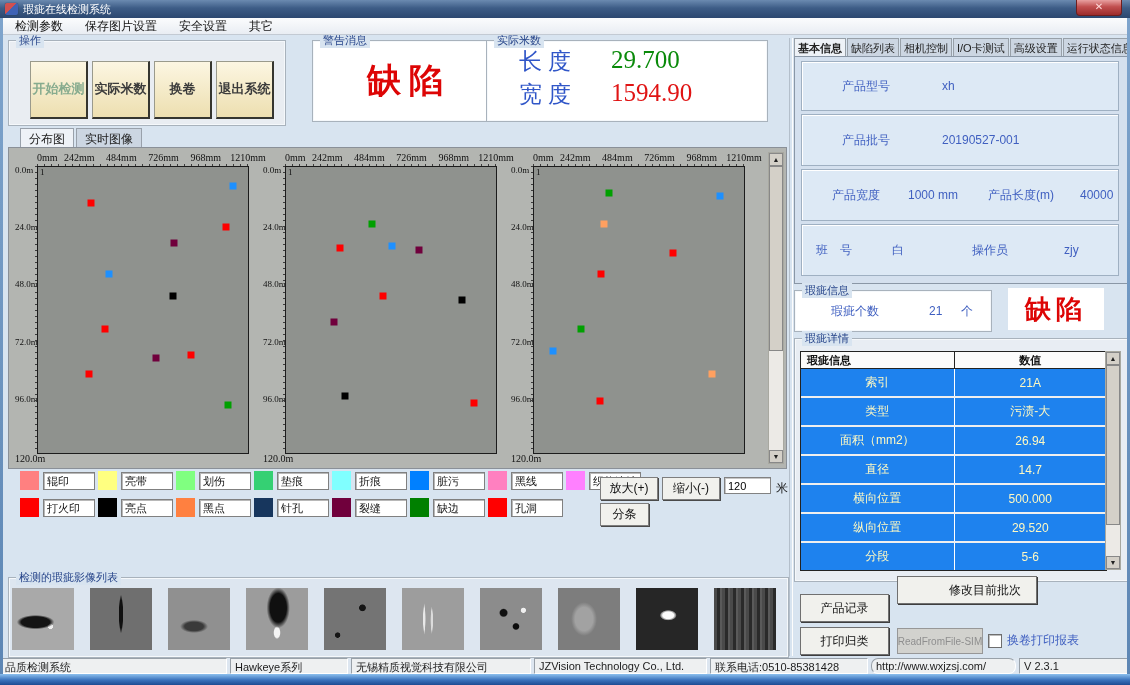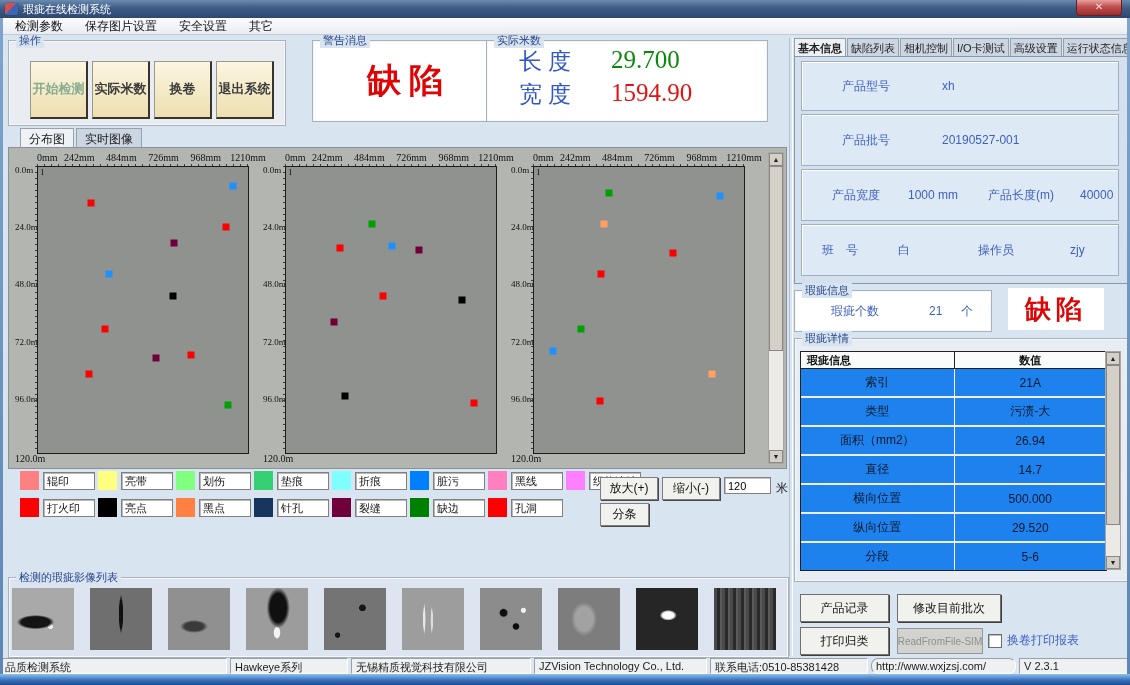--- a/index.html
+++ b/index.html
@@ -129,44 +129,44 @@
     white-space:nowrap;color:#222;}
   .rtab.active{background:#eef2f7;font-weight:bold;}
   .info-panel{position:absolute;left:794px;top:56px;width:334px;height:228px;border:1px solid #8a97a6;
     background:#d4e0ee;box-sizing:border-box;}
   .field-box{position:absolute;left:6px;width:318px;background:#dde9f5;border:1px solid #9fb0c2;
     box-shadow:inset 1px 1px 0 #fff;box-sizing:border-box;display:grid;align-items:center;
     font-size:12px;color:#3f5fc0;padding-left:40px;}
   .fb1{top:4px;height:50px;grid-template-columns:100px auto;}
   .fb2{top:57px;height:52px;grid-template-columns:100px auto;}
   .fb3{top:112px;height:52px;grid-template-columns:76px 80px 92px auto;padding-left:30px;}
-  .fb4{top:167px;height:52px;grid-template-columns:76px 80px 92px auto;padding-left:20px;}
+  .fb4{top:167px;height:52px;grid-template-columns:76px 80px 92px auto;padding-left:14px;}
 
   .grp-definfo{left:794px;top:290px;width:196px;height:40px;background:#fff;}
   .definfo-line{position:absolute;left:36px;top:0;height:100%;display:grid;grid-template-columns:98px 32px auto;
     align-items:center;font-size:12px;color:#3f5fc0;}
   .alarm-box{position:absolute;left:1008px;top:288px;width:96px;height:42px;background:#fff;
     display:flex;align-items:center;justify-content:center;font-size:26px;font-weight:bold;color:#dd0505;letter-spacing:5px;}
 
   .grp-detail{left:794px;top:338px;width:334px;height:242px;background:#e8edf3;}
   .defect-table{position:absolute;left:5px;top:12px;width:305px;border:1px solid #222;background:#fff;font-size:12px;}
   .t-head{display:flex;height:16px;background:#fbfbfb;border-bottom:1px solid #222;font-weight:bold;font-size:11px;color:#111;}
   .t-hcell{width:50%;display:flex;align-items:center;padding-left:6px;box-sizing:border-box;}
   .t-hcell:last-child{border-left:1px solid #222;justify-content:center;padding-left:0;}
-  .t-row{display:flex;height:27px;background:#1e82ee;border-bottom:2px solid #efefef;color:#0f172a;}
+  .t-row{display:flex;height:27px;background:#1e82ee;border-bottom:2px solid #efefef;color:#fef9c3;}
   .t-row:last-child{border-bottom:none;}
   .t-cell{width:50%;display:flex;align-items:center;justify-content:center;box-sizing:border-box;}
   .t-cell:last-child{border-left:1px solid #fff;}
   .table-vscroll{left:310px;top:12px;width:16px;height:219px;position:absolute;background:#eceae6;border:1px solid #a8a8a0;box-sizing:border-box;}
   .table-vscroll .sb-thumb{top:13px;height:160px;}
 
   .act-btn{position:absolute;background:#f1f1ed;border:1px solid #707070;box-shadow:1px 1px 0 #3e3e3e;
     font-size:12px;color:#111;display:flex;align-items:center;justify-content:center;}
   .btn-record{left:800px;top:594px;width:87px;height:26px;}
-  .btn-modify{left:897px;top:594px;width:102px;height:26px;}
+  .btn-modify{left:897px;top:576px;width:102px;height:26px;padding-left:36px;}
   .btn-print{left:800px;top:627px;width:87px;height:26px;}
   .btn-readfile{left:897px;top:628px;width:84px;height:24px;font-size:10px;color:#8f8f8f;
     background:#d2d2ce;box-shadow:none;border:1px solid #979797;overflow:hidden;white-space:nowrap;}
   .cb-wrap{position:absolute;left:988px;top:632px;display:flex;align-items:center;gap:5px;font-size:12px;color:#3f5fc0;}
   .cb{width:12px;height:12px;background:#fff;border:1px solid #6e6e6e;box-shadow:inset 1px 1px 0 #bcbcbc;}
 
   
   .statusbar{position:absolute;left:0;top:658px;width:1130px;height:16px;display:flex;gap:3px;
     background:#dde6f0;font-size:11px;color:#1c1c1c;box-sizing:border-box;}
   .seg{border:1px solid;border-color:#98a0a8 #fff #fff #98a0a8;background:#eef0f1;

